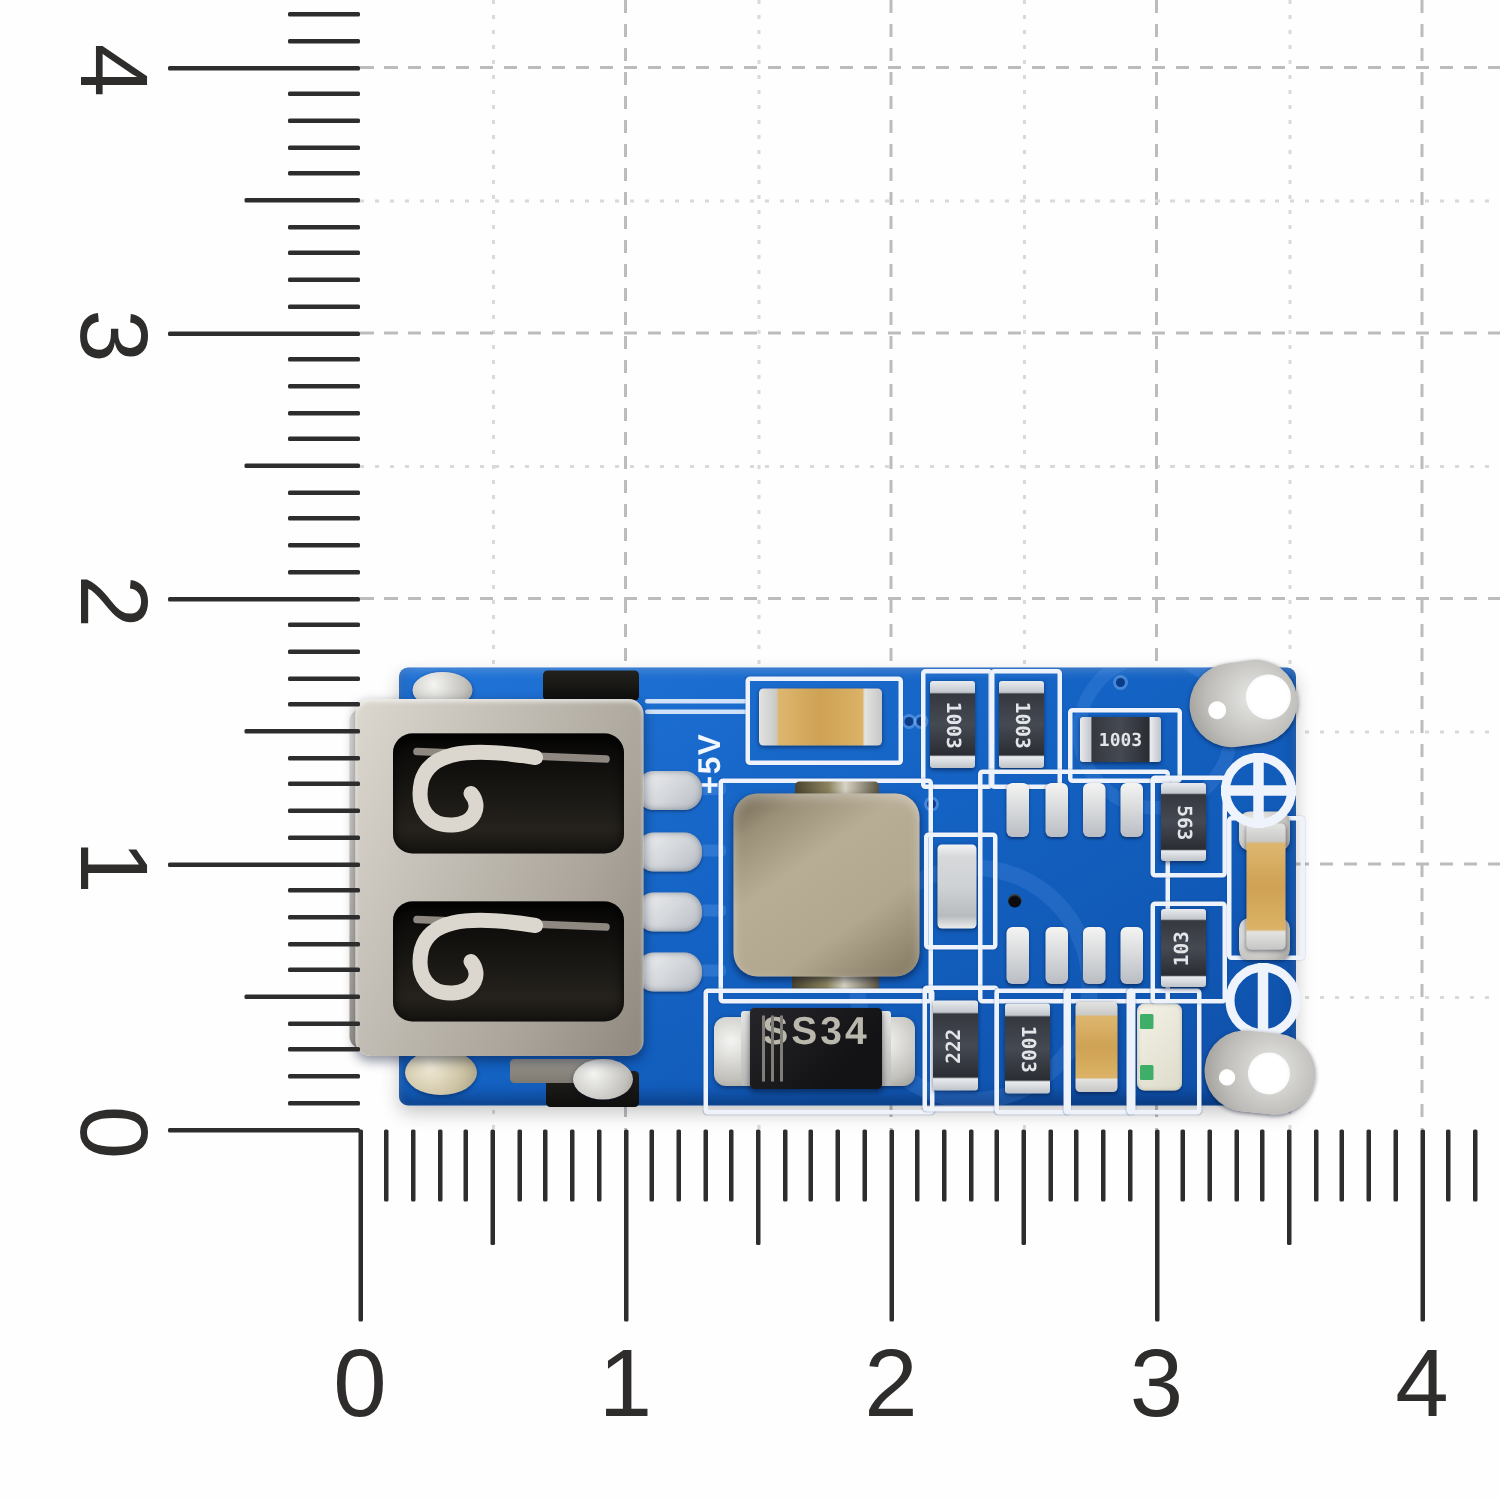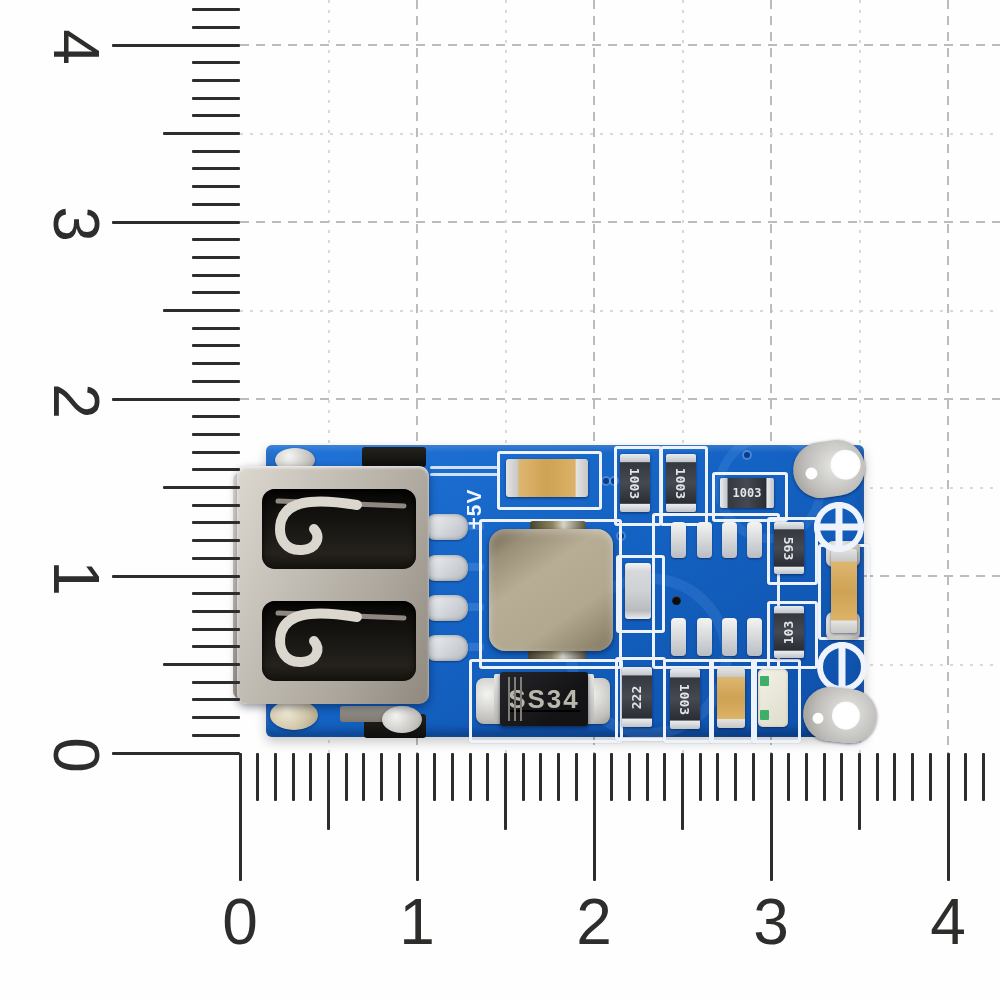--- a/index.html
+++ b/index.html
@@ -64,21 +64,21 @@
              border-radius:10px;box-shadow:0 3px 8px rgba(0,10,40,.45), inset 0 2px 3px rgba(255,255,255,.6);}
   #usb-lip{background:linear-gradient(180deg,#ece8e2,#c9c4bb 50%,#a39d93);border-radius:8px;
            box-shadow:inset -3px 0 4px rgba(60,55,45,.4);}
   .usb-slot{background:linear-gradient(180deg,#060605,#25221d 80%,#15130f);border-radius:13px;
             box-shadow:inset 0 3px 7px rgba(0,0,0,.9);}
   .notch{background:linear-gradient(180deg,#23221f,#0e0e0c);border-radius:3px;}
   #inductor-body{background:linear-gradient(145deg,#6e6450 0%,#9a8f77 16%,#b7ac94 38%,#b2a78f 68%,#82775f 100%);
                  border-radius:16px;box-shadow:inset 0 3px 8px rgba(255,255,255,.35), 0 2px 5px rgba(0,5,30,.5);}
   .ind-tab{background:linear-gradient(90deg,#4a442f,#8c845f 40%,#d8d4c4 60%,#5a5340);border-radius:3px;}
   #diode-body{background:linear-gradient(135deg,#26262a,#131316 70%);border-radius:3px;
-              display:flex;align-items:center;justify-content:center;box-shadow:0 2px 4px rgba(0,5,25,.55);text-decoration:underline;}
+              display:flex;justify-content:center;box-shadow:0 2px 4px rgba(0,5,25,.55);}
   #diode-label{position:static;font:bold 26px "Liberation Sans",sans-serif;color:#bab7ad;letter-spacing:2px;}
   .diode-cap{background:linear-gradient(180deg,#e6e6e4,#b9b9b6);border-radius:2px;}
   .dstripe{width:2px;background:#807e76;}
   #led-body{background:linear-gradient(135deg,#f4f2e7,#dddbca);border-radius:5px;
             box-shadow:inset 0 0 3px #bdbba9,0 1px 2px rgba(0,5,30,.4);}
   .led-mark{background:#3fae68;border-radius:1px;}
   #plus5v{font:bold 21px "Liberation Sans",sans-serif;color:#f2f6ff;letter-spacing:1px;
           width:64px;height:24px;text-align:center;transform:rotate(-90deg);}
   .clipsvg{position:absolute;inset:0;width:100%;height:100%;}
 </style>

